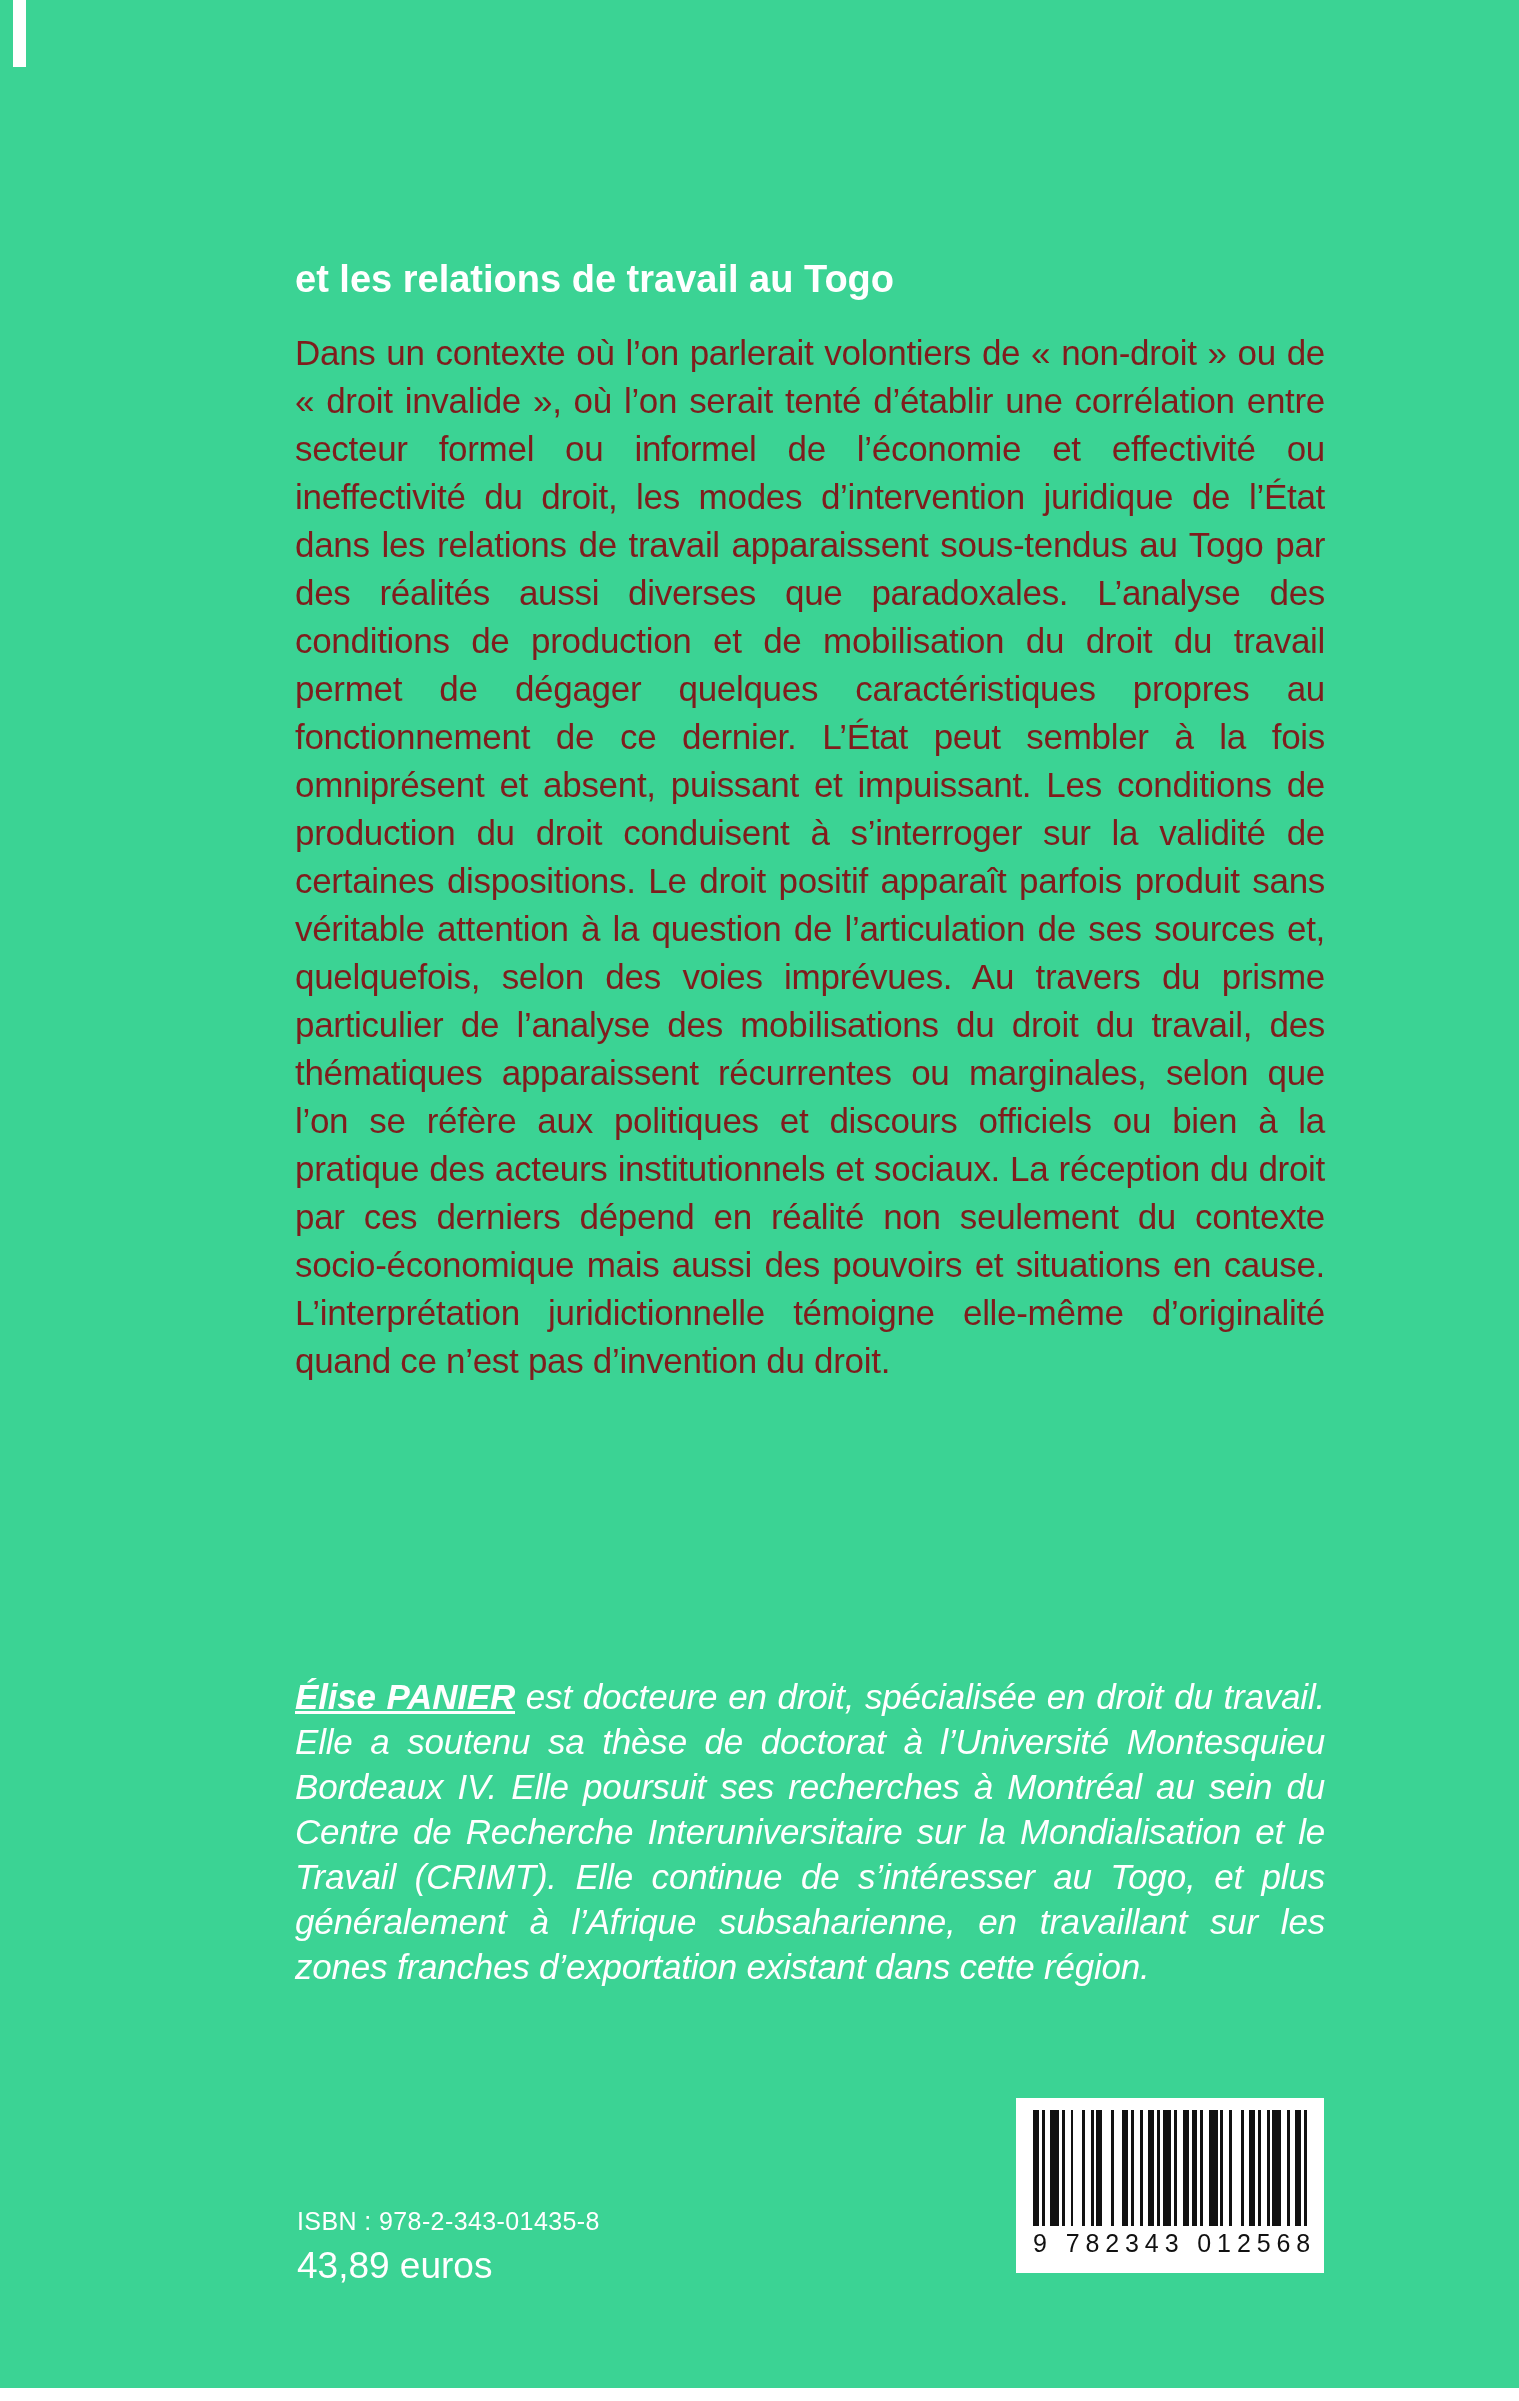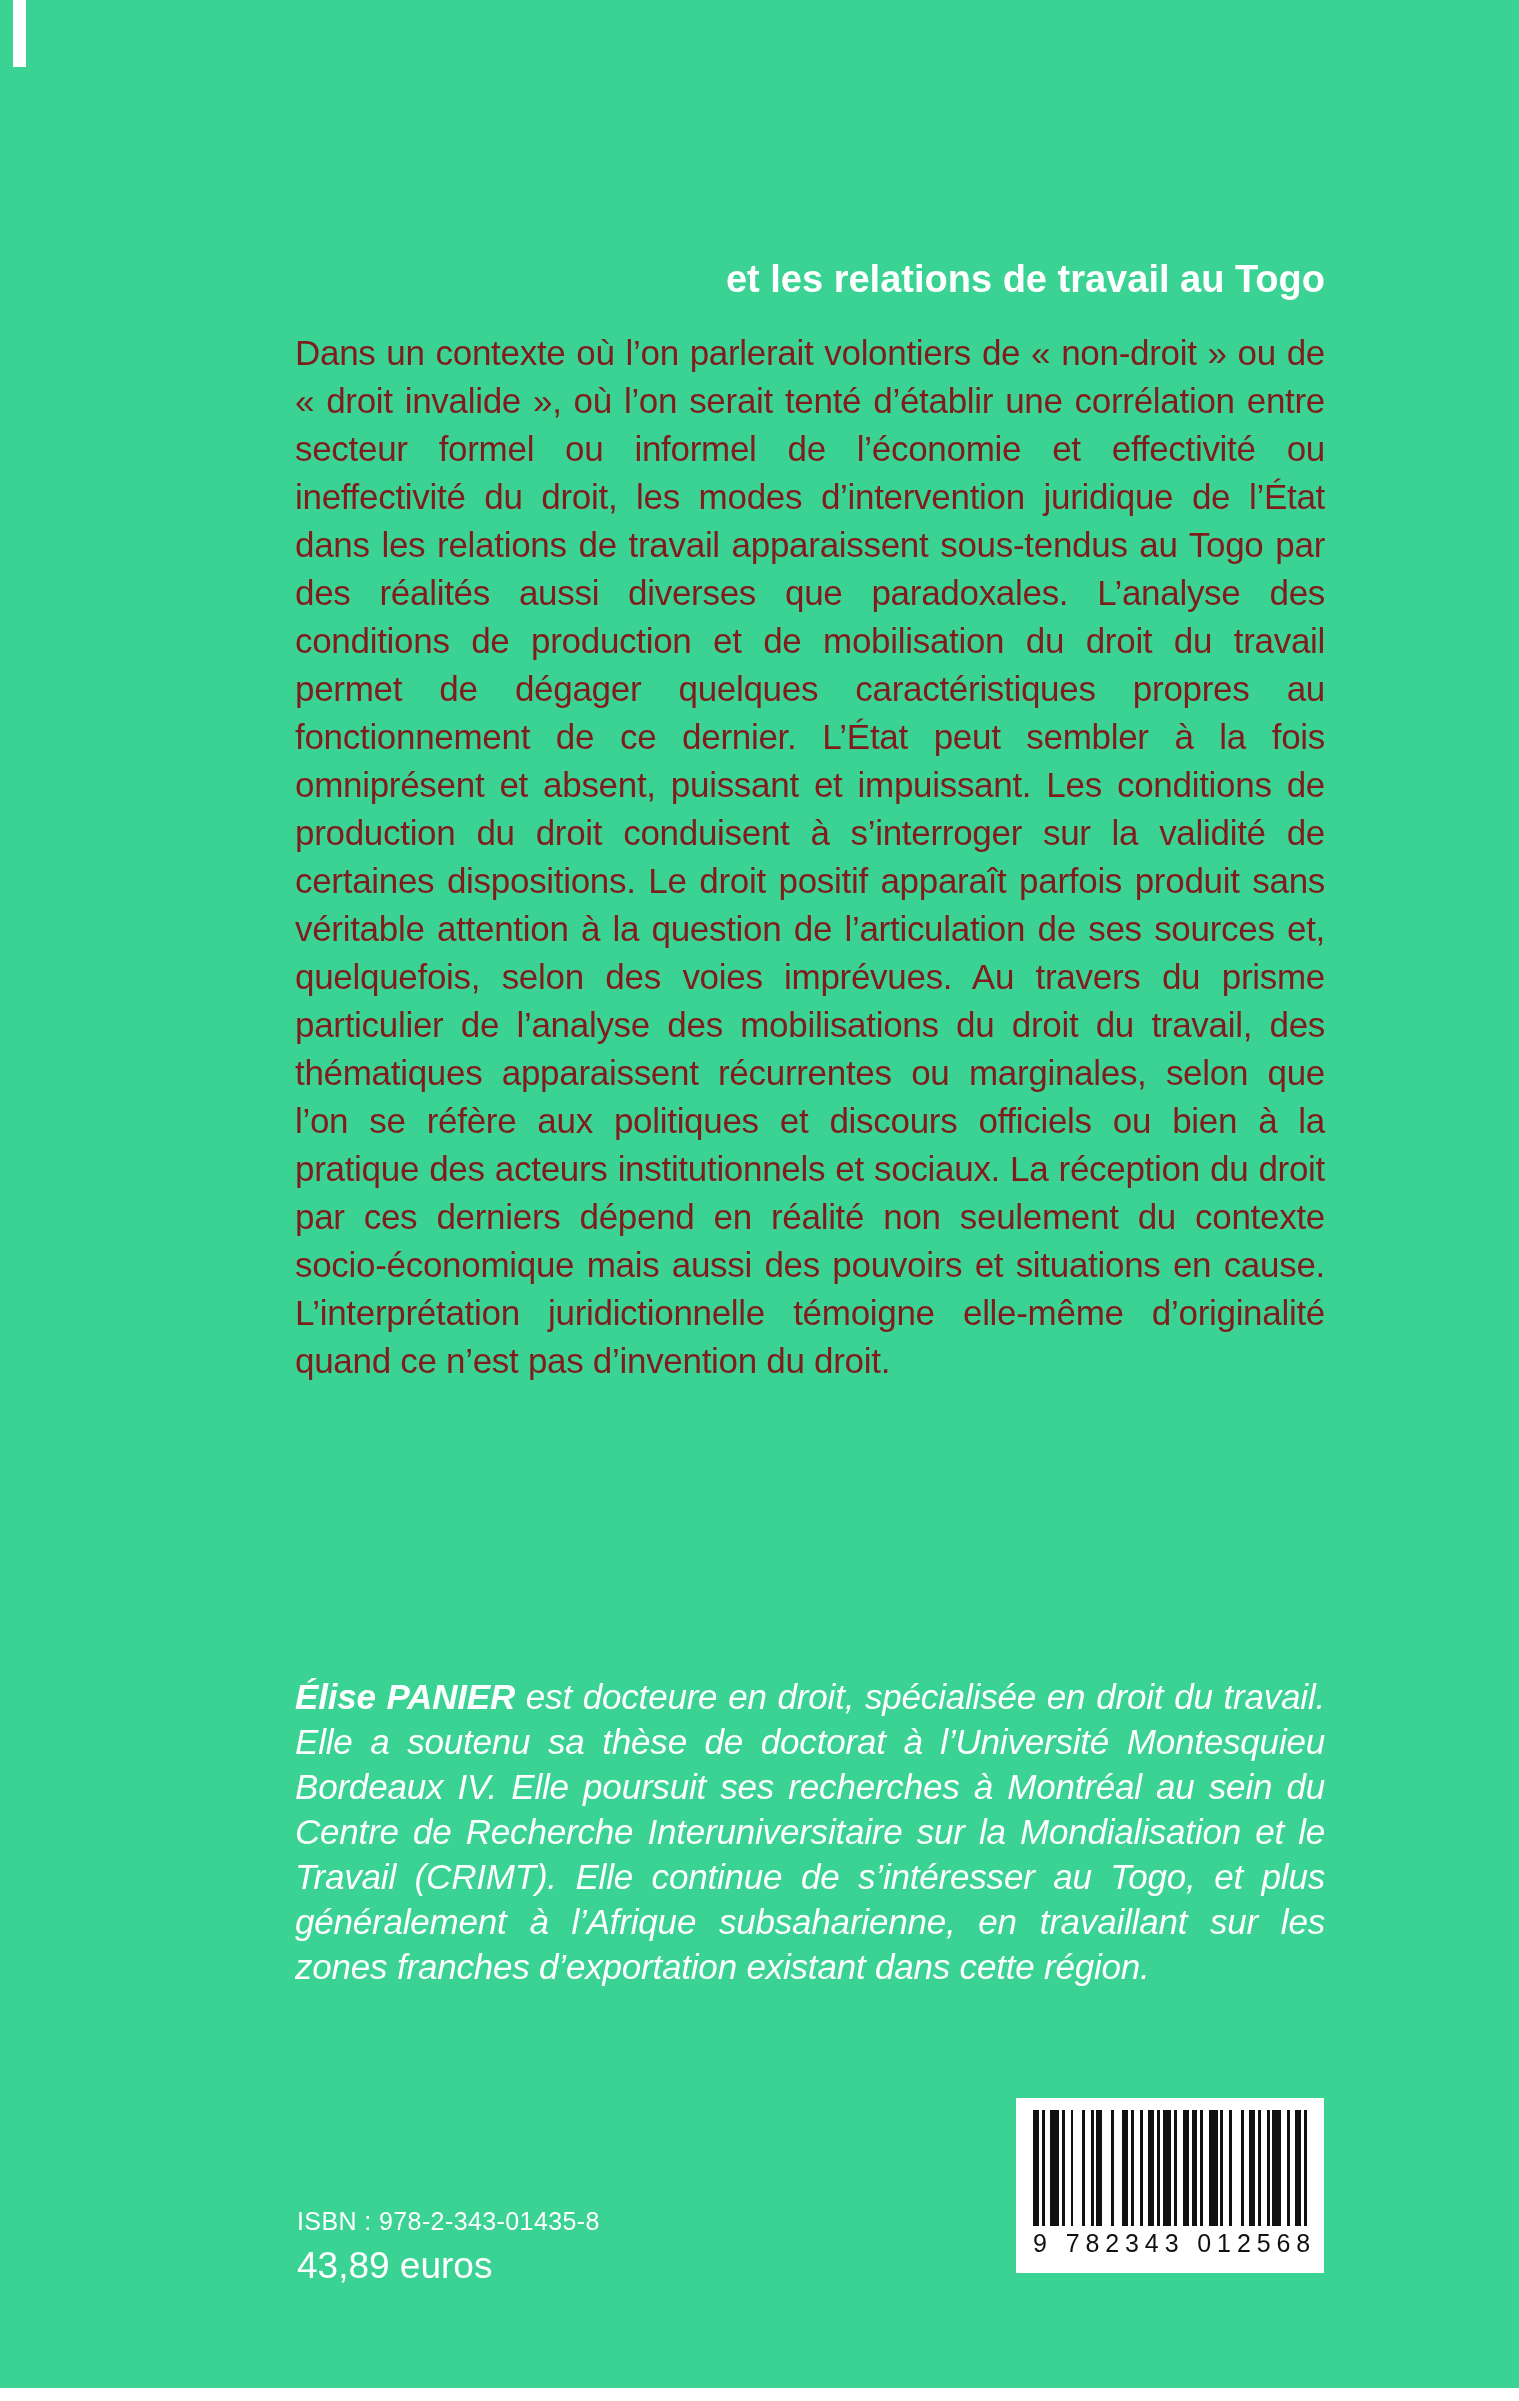--- a/index.html
+++ b/index.html
@@ -44,21 +44,21 @@
     font-size: 57px;
     font-weight: bold;
     letter-spacing: 0.8px;
     color: #ffffff;
   }
   .subtitle {
     position: absolute;
     top: 226px;
     left: 295px;
     width: 1030px;
-    text-align: right;
+    text-align: left;
     font-size: 38px;
     font-weight: bold;
     color: #ffffff;
   }
   .synopsis {
     position: absolute;
     top: 329px;
     left: 295px;
     width: 1030px;
     margin: 0;
@@ -76,20 +76,21 @@
     margin: 0;
     font-size: 35px;
     line-height: 45px;
     letter-spacing: -0.2px;
     font-style: italic;
     text-align: justify;
     color: #ffffff;
   }
   .bio .author-name {
     font-weight: bold;
+    text-decoration: underline;
   }
   .isbn-line {
     position: absolute;
     left: 297px;
     top: 2207px;
     font-size: 25px;
     letter-spacing: 0.4px;
     color: #ffffff;
   }
   .price-line {

